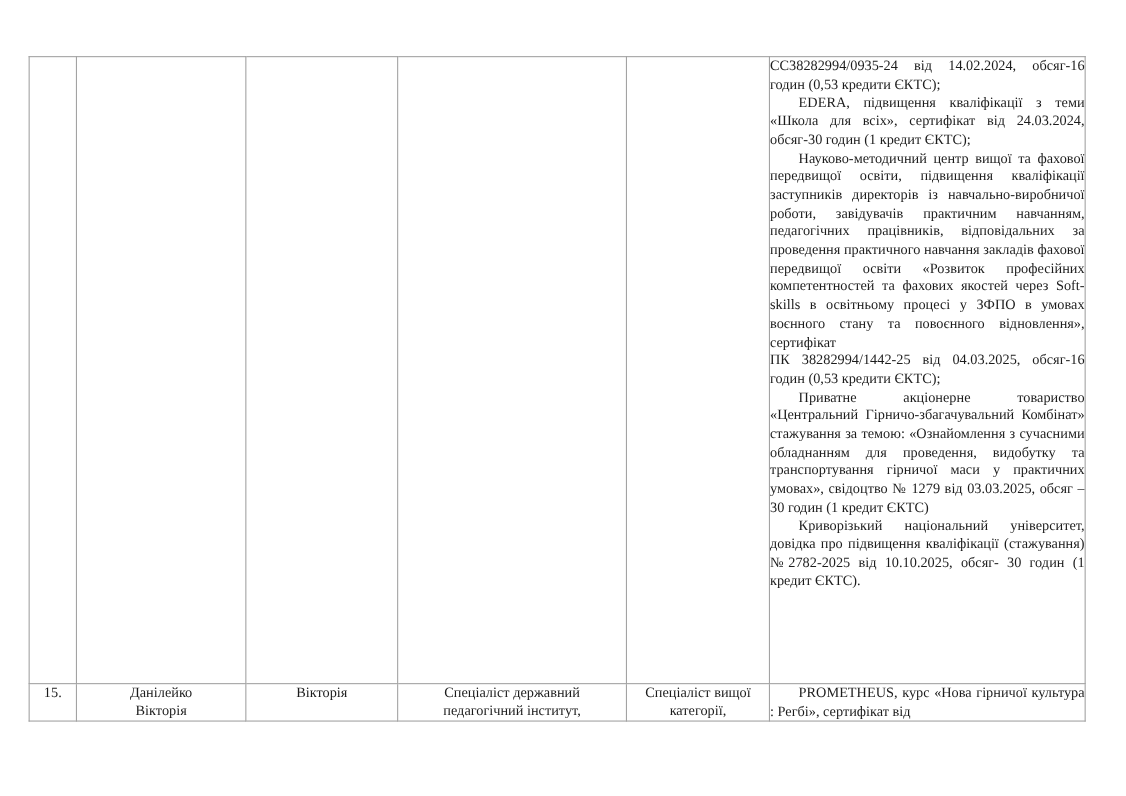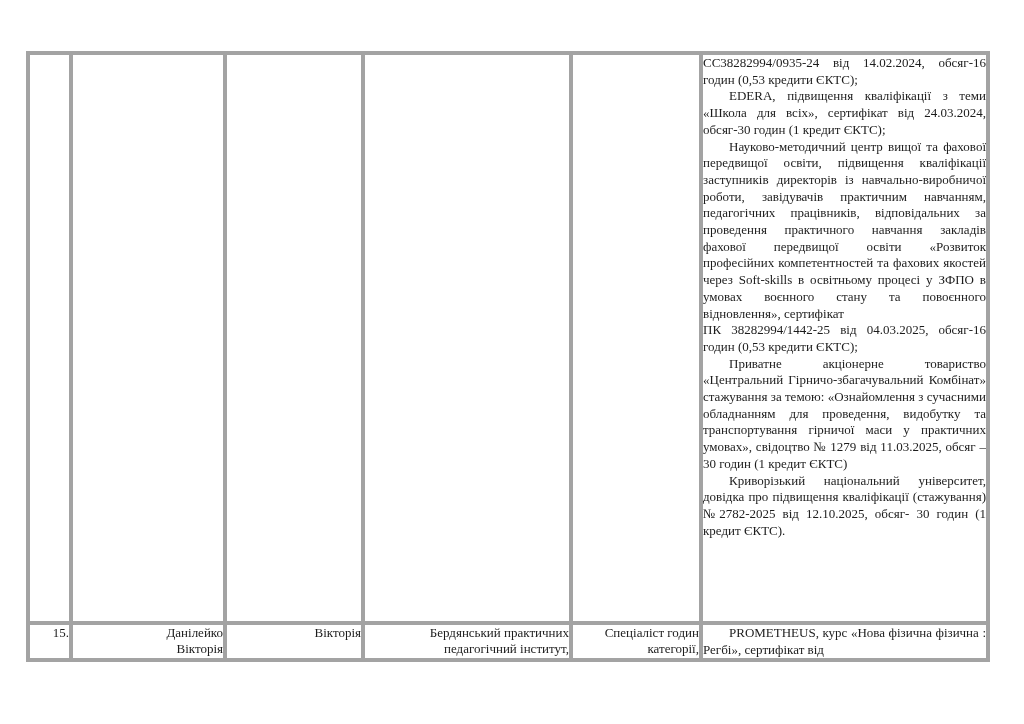--- a/index.html
+++ b/index.html
@@ -17,29 +17,29 @@
   }
   table.doc-table {
     position: absolute;
     left: 26px;
     top: 51px;
     border-collapse: collapse;
     table-layout: fixed;
     width: 960px;
   }
   table.doc-table td {
-    border: 4px solid #a3a3a3;
+    border: 1px solid #a3a3a3;
     vertical-align: top;
     overflow: hidden;
     padding: 0;
   }
   tr.row-continuation { height: 570px; }
   tr.row-entry { height: 33px; }
   td.c-center {
-    text-align: right;
+    text-align: center;
     white-space: pre-line;
     font-size: 13px;
     line-height: 16px;
     padding-top: 1px;
   }
   td.c-qual {
     font-size: 13px;
     line-height: 16.7px;
     padding: 1px 6px 0 7px;
   }
@@ -68,31 +68,31 @@
       <td class="c-center"></td>
       <td class="c-center"></td>
       <td class="c-center"></td>
       <td class="c-center"></td>
       <td class="c-center"></td>
       <td class="c-qual">
           <p class="para">СС38282994/0935-24 від 14.02.2024, обсяг-16 годин (0,53 кредити ЄКТС);</p>
           <p class="para indented">EDERA, підвищення кваліфікації з теми «Школа для всіх», сертифікат від 24.03.2024, обсяг-30 годин (1 кредит ЄКТС);</p>
           <p class="para indented">Науково-методичний центр вищої та фахової передвищої освіти, підвищення кваліфікації заступників директорів із навчально-виробничої роботи, завідувачів практичним навчанням, педагогічних працівників, відповідальних за проведення практичного навчання закладів фахової передвищої освіти «Розвиток професійних компетентностей та фахових якостей через Soft-skills в освітньому процесі у ЗФПО в умовах воєнного стану та повоєнного відновлення», сертифікат</p>
           <p class="para">ПК 38282994/1442-25 від 04.03.2025, обсяг-16 годин (0,53 кредити ЄКТС);</p>
-          <p class="para indented">Приватне акціонерне товариство «Центральний Гірничо-збагачувальний Комбінат» стажування за темою: «Ознайомлення з сучасними обладнанням для проведення, видобутку та транспортування гірничої маси у практичних умовах», свідоцтво № 1279 від 11.03.2025, обсяг – 30 годин  (1 кредит ЄКТС)</p>
-          <p class="para indented">Криворізький національний університет, довідка про підвищення кваліфікації (стажування) №2782-2025 від 12.10.2025, обсяг- 30 годин (1 кредит ЄКТС).</p>
+          <p class="para indented">Приватне акціонерне товариство «Центральний Гірничо-збагачувальний Комбінат» стажування за темою: «Ознайомлення з сучасними обладнанням для проведення, видобутку та транспортування гірничої маси у практичних умовах», свідоцтво № 1279 від 03.03.2025, обсяг – 30 годин  (1 кредит ЄКТС)</p>
+          <p class="para indented">Криворізький національний університет, довідка про підвищення кваліфікації (стажування) №2782-2025 від 10.10.2025, обсяг- 30 годин (1 кредит ЄКТС).</p>
         </td>
     </tr>
     <tr class="row-entry">
       <td class="c-center">15.</td>
       <td class="c-center">Данілейко
 Вікторія</td>
       <td class="c-center">Вікторія</td>
-      <td class="c-center">Бердянський практичних
+      <td class="c-center">Спеціаліст державний
 педагогічний інститут,</td>
-      <td class="c-center">Спеціаліст годин
+      <td class="c-center">Спеціаліст вищої
 категорії,</td>
       <td class="c-qual">
-          <p class="para indented">PROMETHEUS, курс «Нова фізична фізична : Регбі», сертифікат від</p>
+          <p class="para indented">PROMETHEUS, курс «Нова гірничої культура : Регбі», сертифікат від</p>
         </td>
     </tr>
   </tbody>
 </table>
 
 </body></html>

